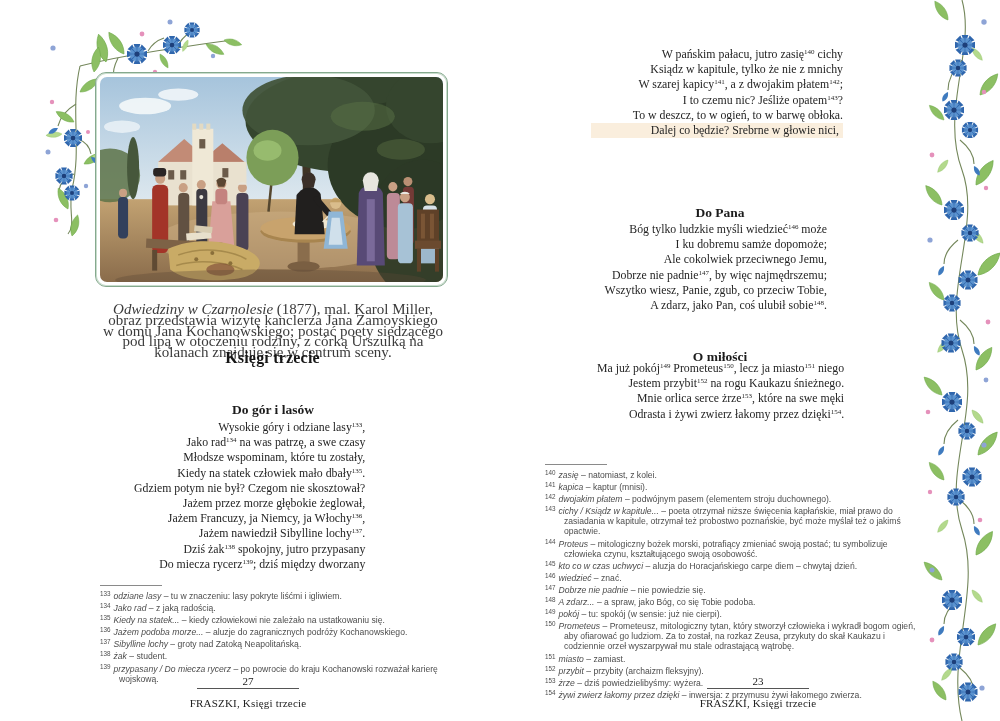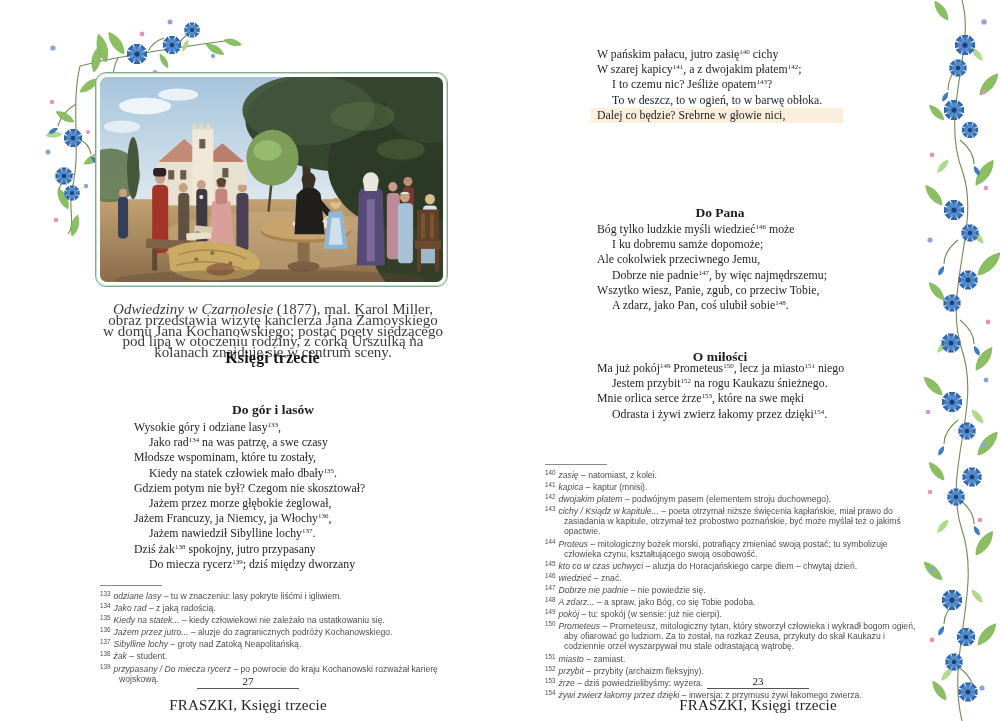--- a/index.html
+++ b/index.html
@@ -32,21 +32,21 @@
   }
   .poem-heading{
     width:360px;text-align:center;font-size:13.5px;font-weight:bold;color:#1c1c1c;
   }
   .ph-left{left:93px;top:394px;margin-top:8px;}
   .ph-dopana{left:540px;top:194px;}
   .ph-omilosci{left:540px;top:338px;}
 
   
   .poem{font-size:11.8px;line-height:15.2px;color:#242424;}
-  .poem .pline{white-space:nowrap;}
+  .poem .pline{white-space:nowrap;text-align:right;}
   .poem .ind{padding-left:15px;}
   .poem sup{font-size:7px;line-height:0;vertical-align:4px;}
   #poem-left{left:134px;top:420px;}
   #poem-r1{left:597px;top:47px;width:246px;}
   #poem-r2{left:597px;top:222px;}
   #poem-r3{left:597px;top:361px;}
   .hl{background:#faeedd;margin-left:-6px;padding:0 4px 0 6px;}
 
   
   .fn-rule{border-top:1px solid #8a8a8a;height:0;width:62px;}
@@ -61,21 +61,21 @@
   .fnote{padding-left:19px;text-indent:-19px;}
   .fnote sup{font-size:6.3px;vertical-align:3px;margin-right:3px;}
   .fnote i{font-style:italic;}
 
   
   .footer{width:180px;text-align:center;color:#222;}
   #footer-left{left:158px;top:675px;}
   #footer-right{left:668px;top:675px;}
   .footer .pnum{font-size:11px;}
   .footer .frule{border:none;border-top:1px solid #555;width:102px;margin:1px auto 2px;}
-  .footer .flabel{font-size:15px;letter-spacing:.2px;margin-top:8px;}
+  .footer .flabel{font-size:11px;letter-spacing:.2px;margin-top:8px;}
 
   
   #floral-corner{left:28px;top:14px;}
   #floral-right{left:918px;top:0;}
 </style>
 </head>
 <body>
 
 <svg id="floral-corner" class="abs" width="215" height="225" viewBox="0 0 215 225">
   <defs>
@@ -394,34 +394,35 @@
     <div class="pline ind">Jażem nawiedził Sibylline lochy<sup>137</sup>.</div>
     <div class="pline">Dziś żak<sup>138</sup> spokojny, jutro przypasany</div>
     <div class="pline ind">Do miecza rycerz<sup>139</sup>; dziś między dworzany</div>
   </div>
 
 <div id="fnr-left" class="abs fn-rule"></div>
 <div id="fnotes-left" class="abs fnotes">
     <div class="fnote"><sup>133</sup><i>odziane lasy</i> – tu w znaczeniu: lasy pokryte liśćmi i igliwiem.</div>
     <div class="fnote"><sup>134</sup><i>Jako rad</i> – z jaką radością.</div>
     <div class="fnote"><sup>135</sup><i>Kiedy na statek...</i> – kiedy człowiekowi nie zależało na ustatkowaniu się.</div>
-    <div class="fnote"><sup>136</sup><i>Jażem przez jutro...</i> – aluzje do zagranicznych podróży Kochanowskiego.</div>
+    <div class="fnote"><sup>136</sup><i>Jażem podoba morze...</i> – aluzje do zagranicznych podróży Kochanowskiego.</div>
     <div class="fnote"><sup>137</sup><i>Sibylline lochy</i> – groty nad Zatoką Neapolitańską.</div>
     <div class="fnote"><sup>138</sup><i>żak</i> – student.</div>
     <div class="fnote"><sup>139</sup><i>przypasany / Do miecza rycerz</i> – po powrocie do kraju Kochanowski rozważał karierę wojskową.</div>
   </div>
 
 <div id="footer-left" class="abs footer">
   <div class="pnum">27</div>
   <hr class="frule">
   <div class="flabel">FRASZKI, Księgi trzecie</div>
 </div>
 
 <div id="poem-r1" class="abs poem">
     <div class="pline">W pańskim pałacu, jutro zasię<sup>140</sup> cichy</div>
+    <div class="pline ind">Ksiądz w kapitule, tylko że nie z mnichy</div>
     <div class="pline">W szarej kapicy<sup>141</sup>, a z dwojakim płatem<sup>142</sup>;</div>
     <div class="pline ind">I to czemu nic? Jeśliże opatem<sup>143</sup>?</div>
     <div class="pline ind">To w deszcz, to w ogień, to w barwę obłoka.</div>
     <div class="pline hl">Dalej co będzie? Srebrne w głowie nici,</div>
   </div>
 
 <h2 class="abs poem-heading ph-dopana">Do Pana</h2>
 <div id="poem-r2" class="abs poem">
     <div class="pline">Bóg tylko ludzkie myśli wiedzieć<sup>146</sup> może</div>
     <div class="pline ind">I ku dobremu samże dopomoże;</div>

